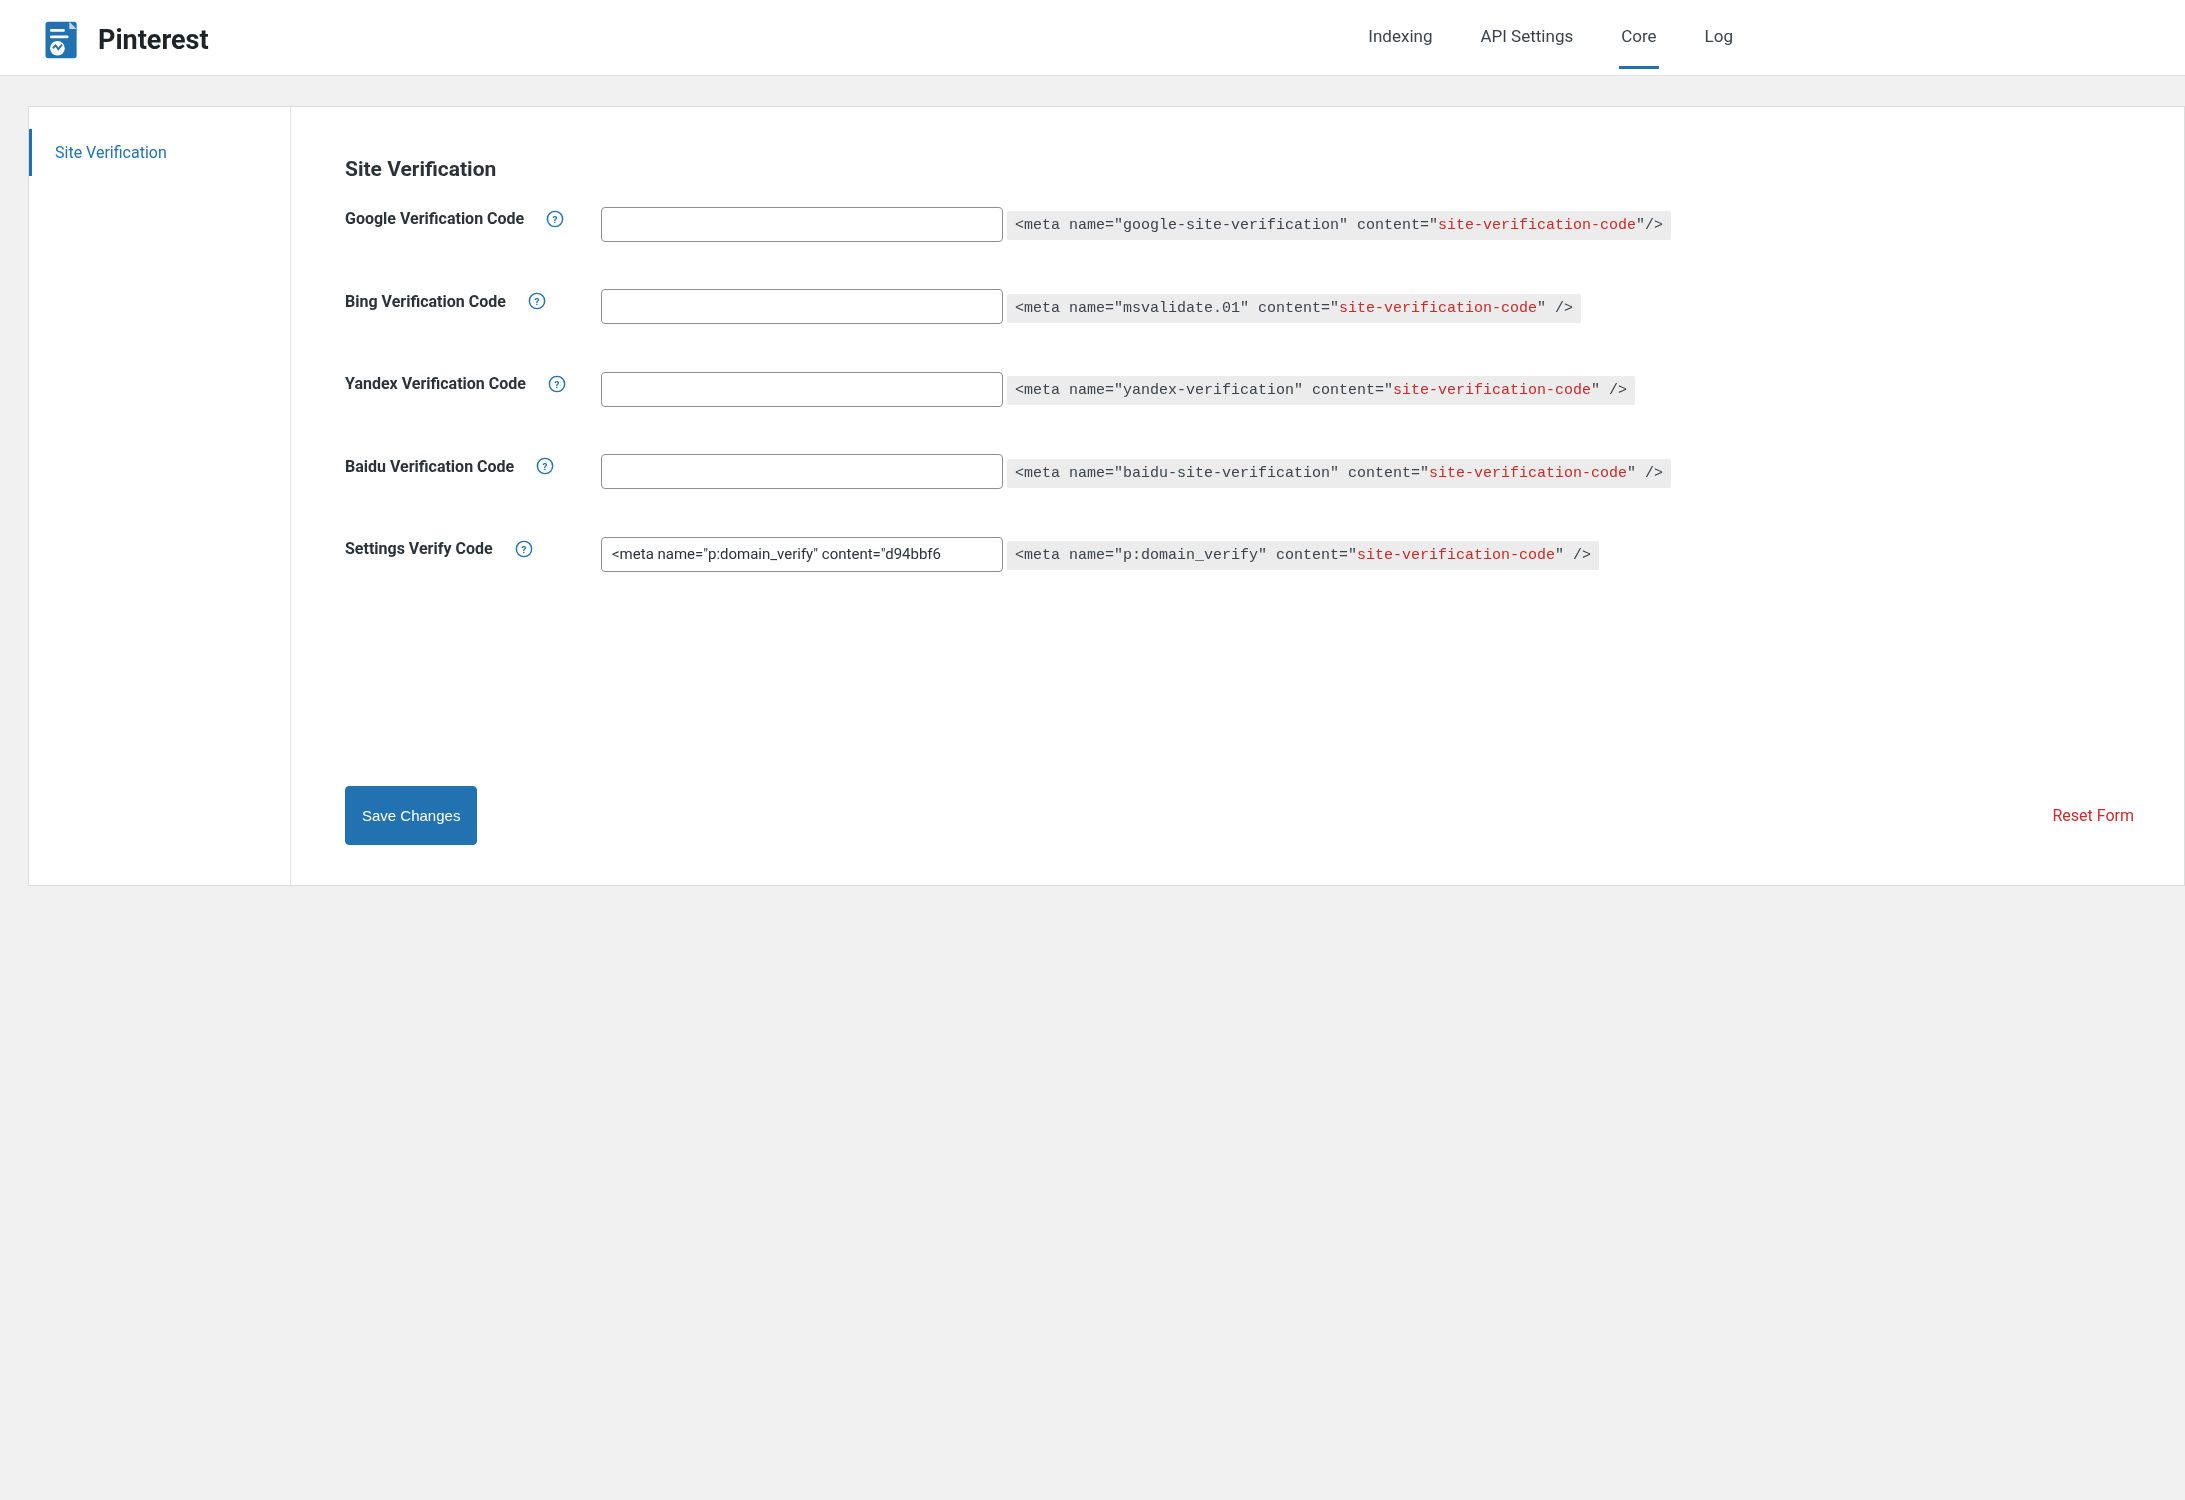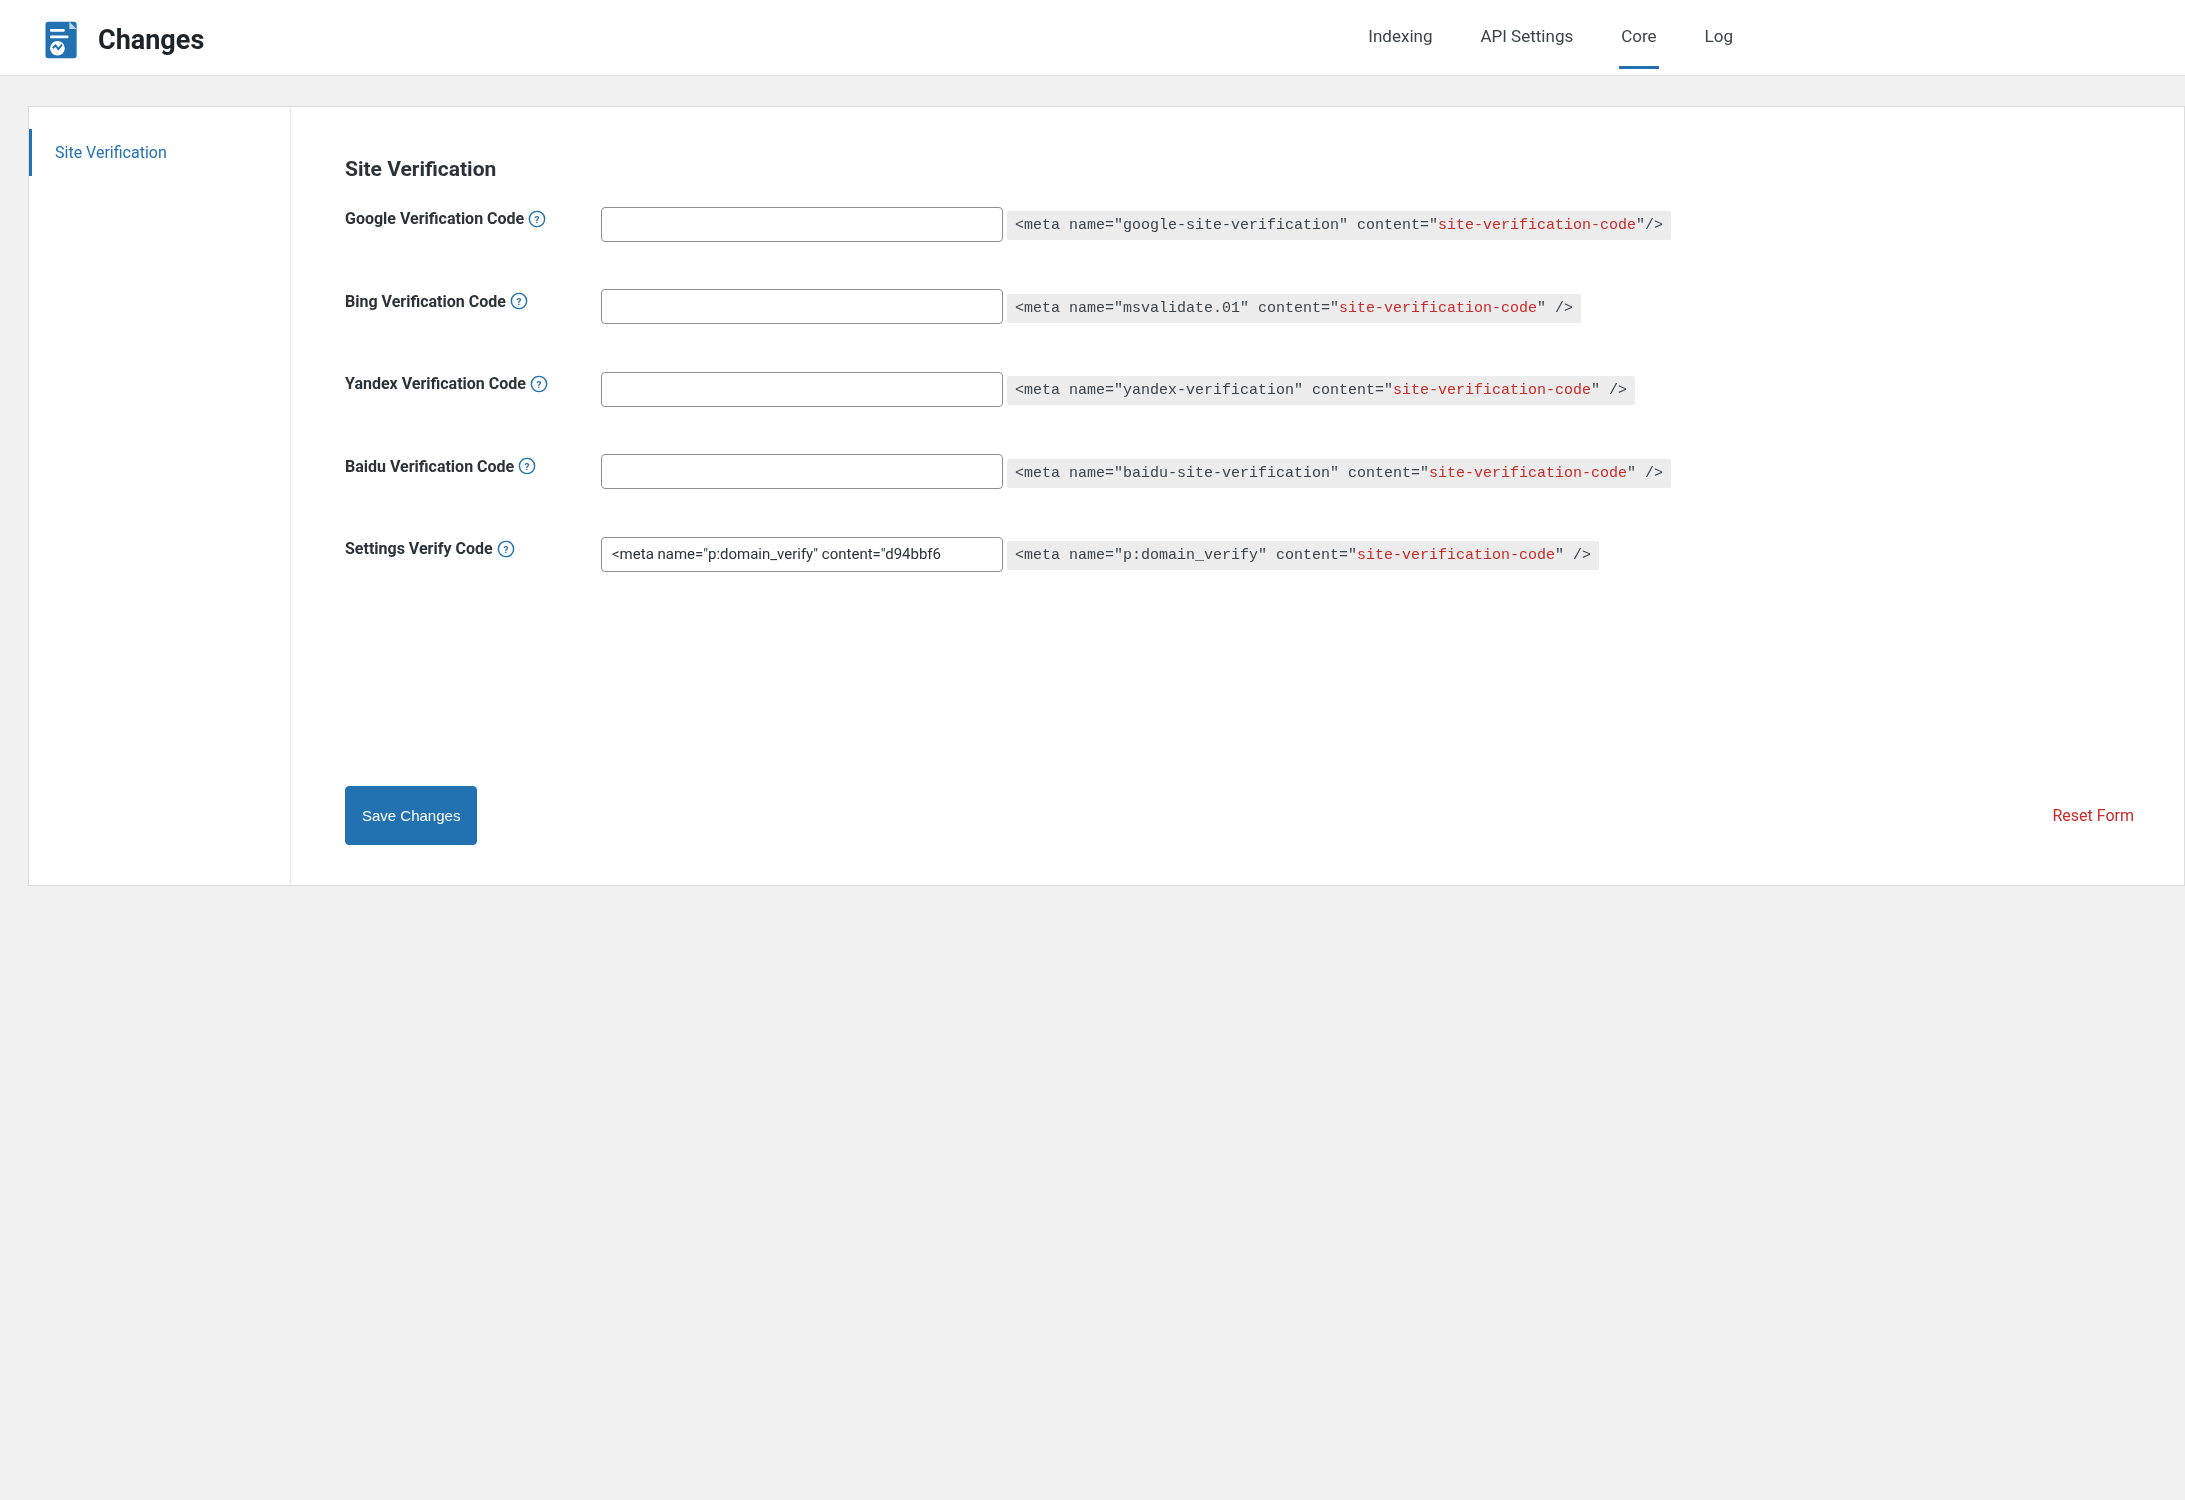--- a/index.html
+++ b/index.html
@@ -97,21 +97,21 @@
 }
 .field-row {
   display: flex;
   align-items: flex-start;
   margin-bottom: 44px;
 }
 .field-label-wrap {
   width: 256px;
   display: flex;
   align-items: center;
-  gap: 4px;
+  gap: 22px;
   padding-top: 6px;
 }
 .field-label {
   font-size: 16px;
   font-weight: 700;
   color: #2c3338;
 }
 .help-icon {
   width: 18px;
   height: 18px;
@@ -177,21 +177,21 @@
     <span class="logo-icon">
       <svg viewBox="0 0 48 48" width="44" height="44">
         <rect x="6" y="4" width="34" height="40" rx="3" fill="#2271b1"></rect>
         <path d="M32 4 L40 12 L32 12 Z" fill="#fff" opacity="0.7"></path>
         <rect x="11" y="12" width="16" height="3" rx="1" fill="#fff"></rect>
         <rect x="11" y="19" width="20" height="3" rx="1" fill="#fff"></rect>
         <circle cx="19" cy="33" r="8" fill="#fff"></circle>
         <path d="M14 33 L17 30 L20 34 L24 29" stroke="#2271b1" stroke-width="2" fill="none"></path>
       </svg>
     </span>
-    <span class="page-title">Changes</span>
+    <span class="page-title">Pinterest</span>
   </div>
   <div class="tabs">
     <div class="tab">Indexing</div>
     <div class="tab">API Settings</div>
     <div class="tab active">Core</div>
     <div class="tab">Log</div>
   </div>
 </div>
 
 <div class="page-body">

